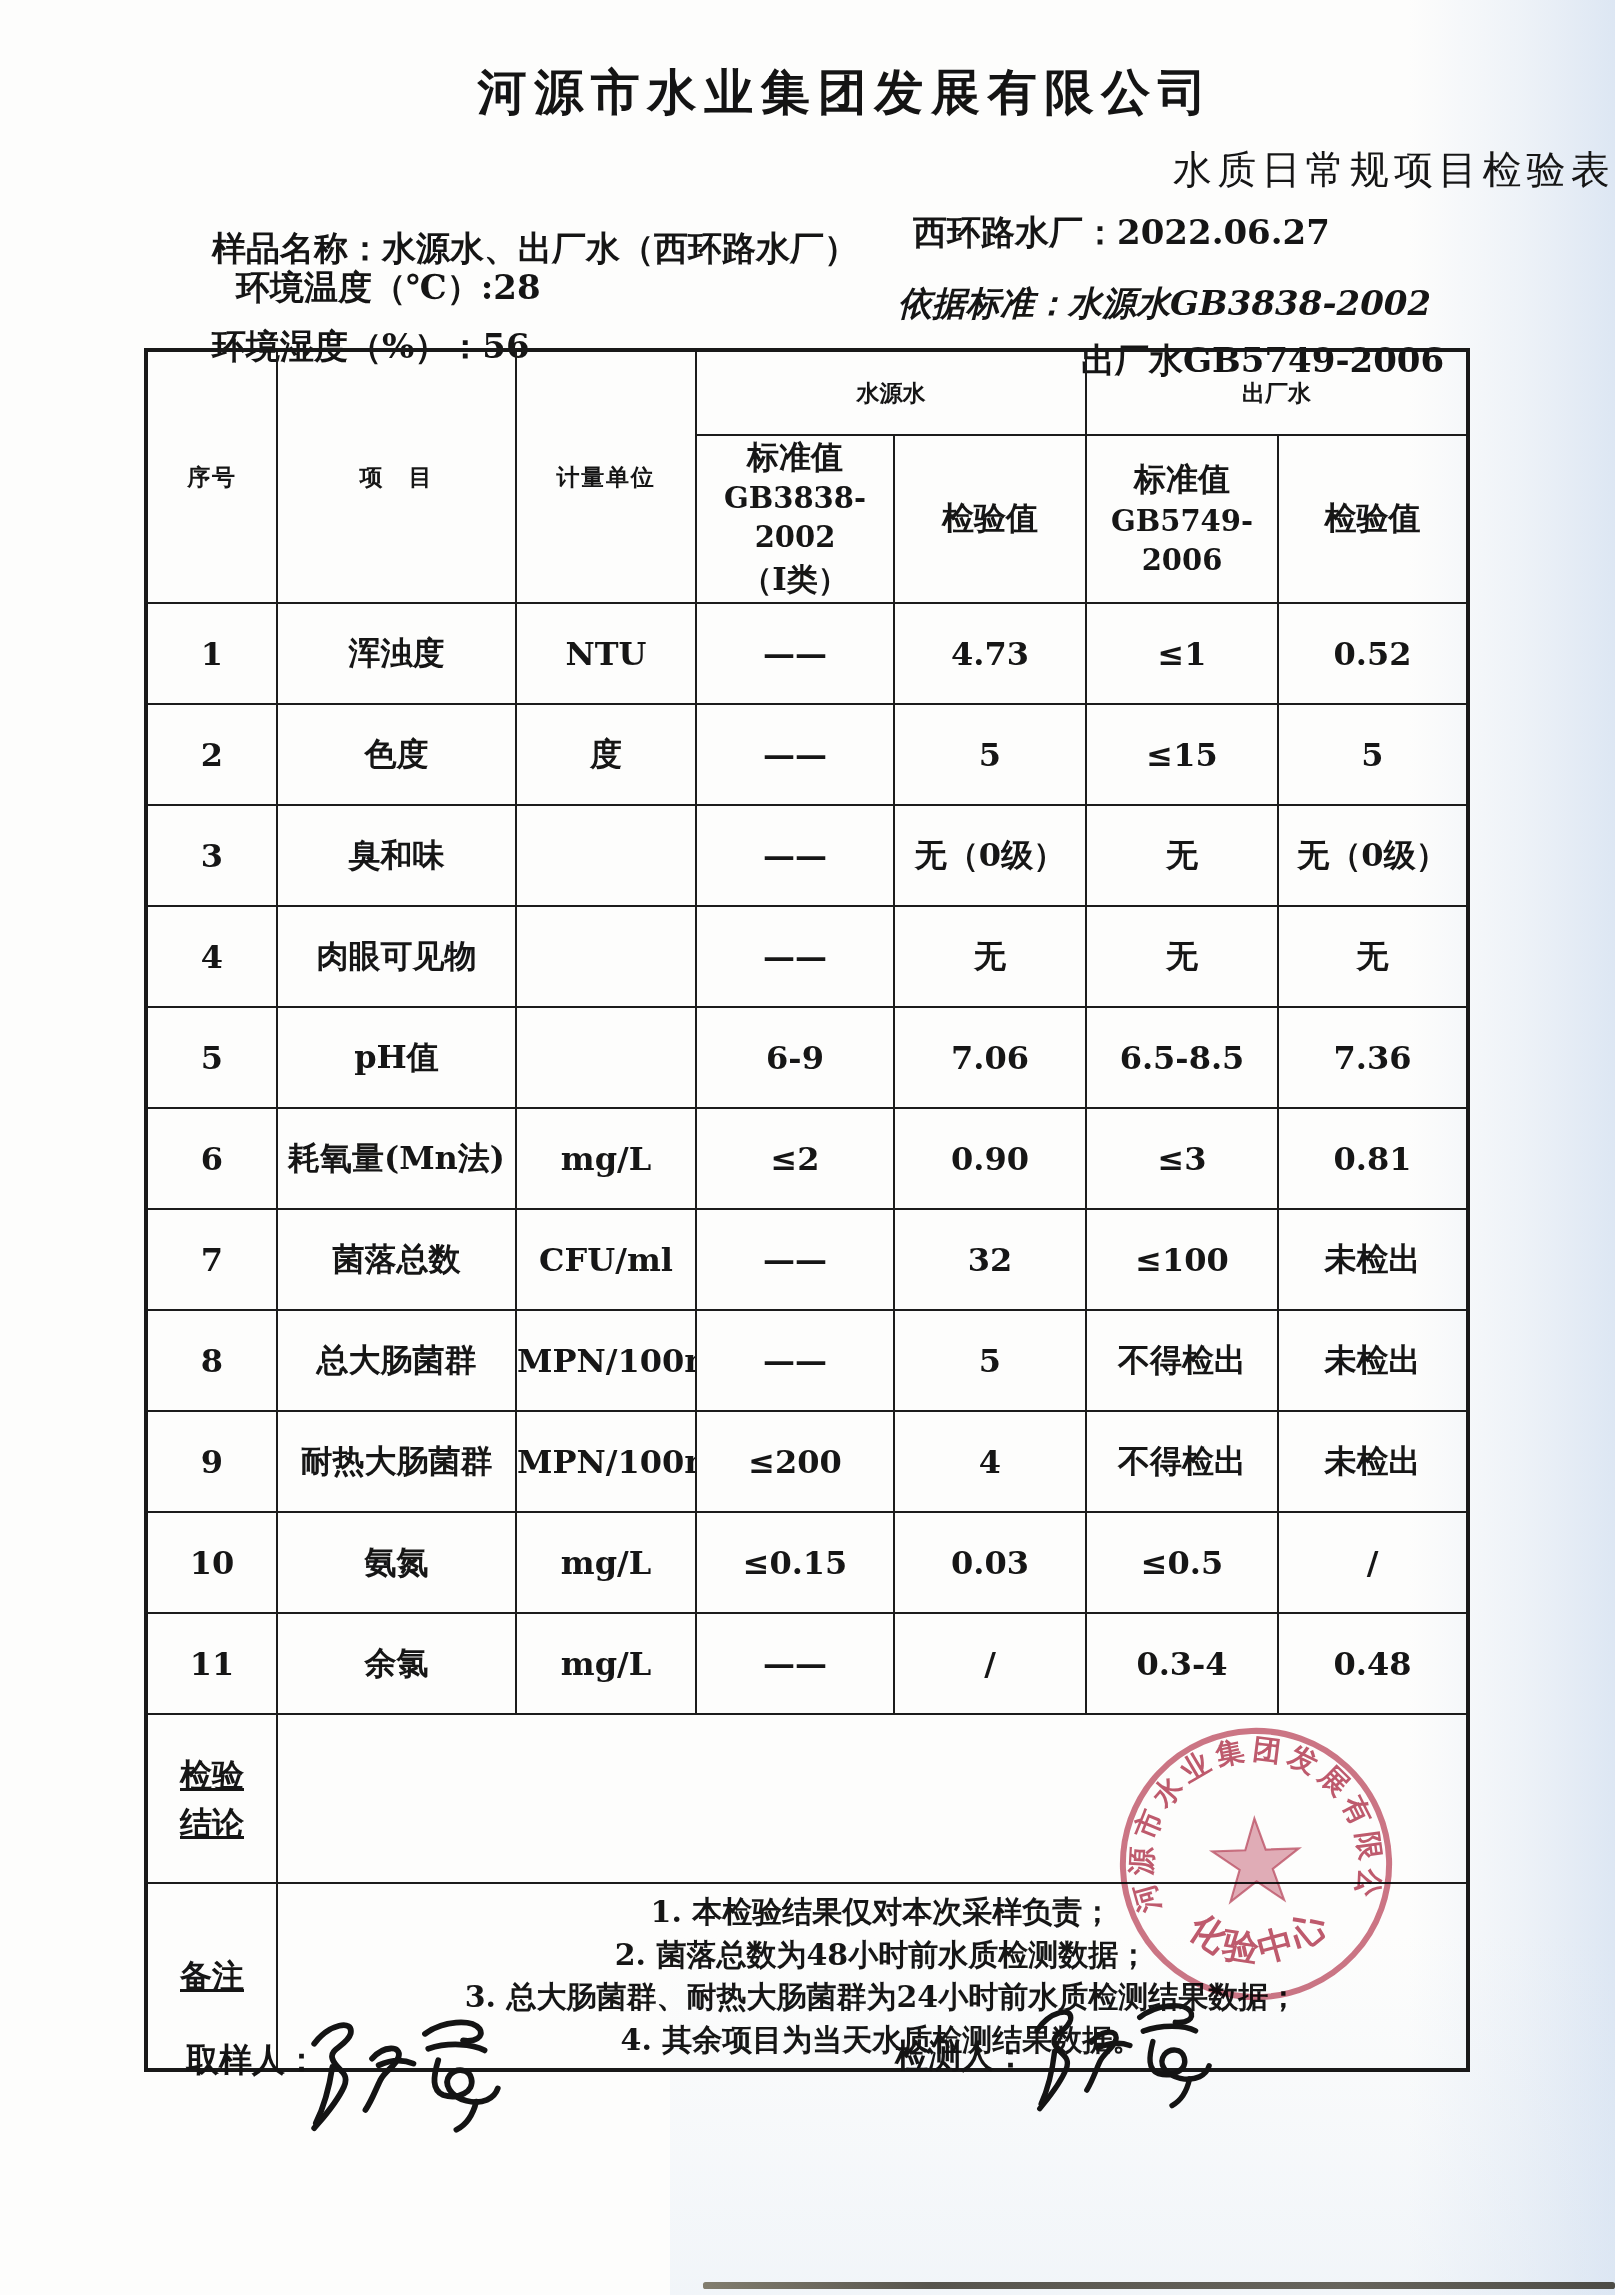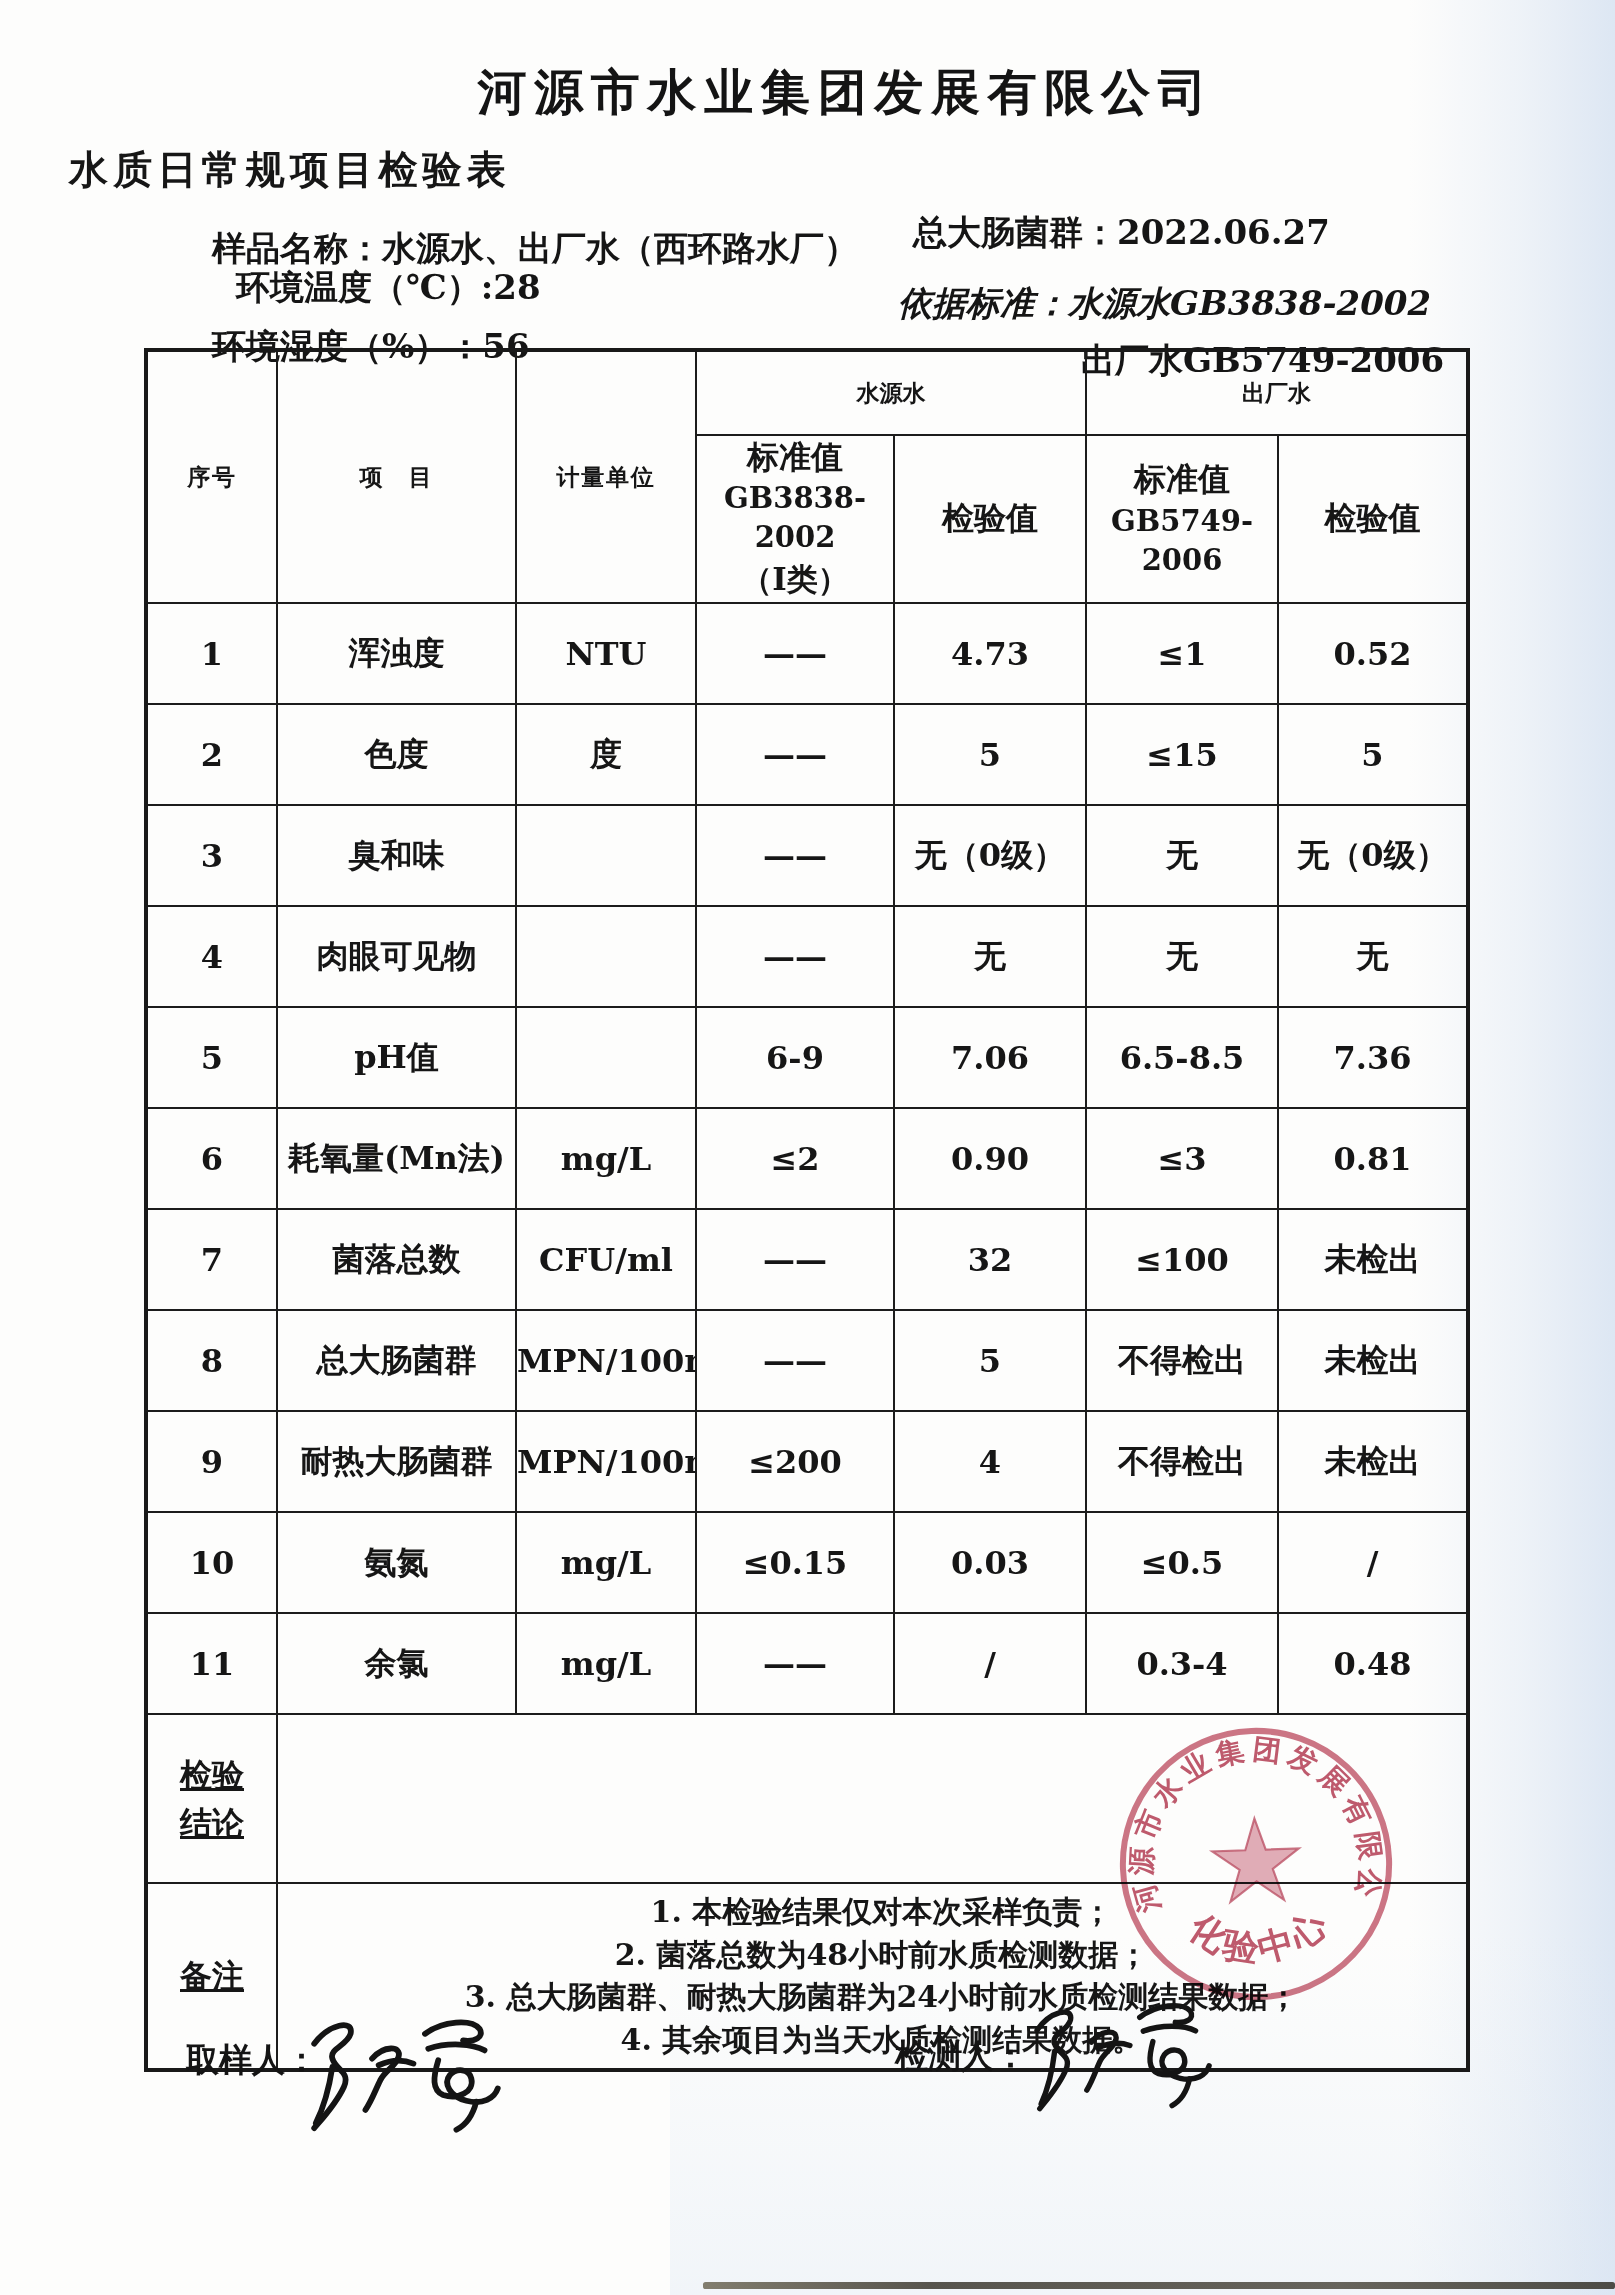--- a/index.html
+++ b/index.html
@@ -25,21 +25,21 @@
     position:absolute;left:703px;top:2282px;width:912px;height:6.9px;
     background:linear-gradient(90deg,#75705f, #45423a 25%, #57544b 70%, #3c3a33);
     border-radius:2.6px;opacity:.9;
   }
   .page-title{
     position:absolute;top:60px;left:0;width:100%;box-sizing:border-box;padding-left:77px;
     text-align:center;font-size:49px;font-weight:700;letter-spacing:7.7px;color:#141414;
   }
   .page-subtitle{
     position:absolute;top:143px;left:0;width:100%;box-sizing:border-box;padding-left:69px;
-    text-align:left;font-size:39px;font-weight:700;letter-spacing:5.2px;color:#161616;
+    text-align:right;font-size:39px;font-weight:400;letter-spacing:5.2px;color:#161616;
   }
   .meta{position:absolute;font-size:34px;font-weight:600;white-space:nowrap;color:#151515;}
   .m-sample{left:212px;top:209px;margin-top:17px;}
   .m-date{left:913px;top:210px;}
   .m-temp{left:212px;top:265px;margin-left:24px;}
   .m-std{left:898px;top:281px;font-style:italic;}
   .m-hum{left:212px;top:324px;}
   .m-fin{left:1081px;top:338px;}
 
   table.report{
@@ -89,21 +89,21 @@
 </head>
 <body>
 
 <div class="tint-right"></div>
 <div class="tint-bottom"></div>
 
 <div class="page-title">河源市水业集团发展有限公司</div>
 <div class="page-subtitle">水质日常规项目检验表</div>
 
 <div class="meta m-sample"><span>样品名称：</span><span>水源水、出厂水（西环路水厂）</span></div>
-<div class="meta m-date"><span>总大肠菌群：</span><span>2022.06.27</span></div>
+<div class="meta m-date"><span>西环路水厂：</span><span>2022.06.27</span></div>
 <div class="meta m-temp">环境温度（℃）:28</div>
 <div class="meta m-std"><span>依据标准：</span><span>水源水GB3838-2002</span></div>
 <div class="meta m-hum">环境湿度（%）：56</div>
 <div class="meta m-fin">出厂水GB5749-2006</div>
 
 <table class="report">
   <colgroup>
     <col style="width:131px">
       <col style="width:239px">
       <col style="width:180px">

